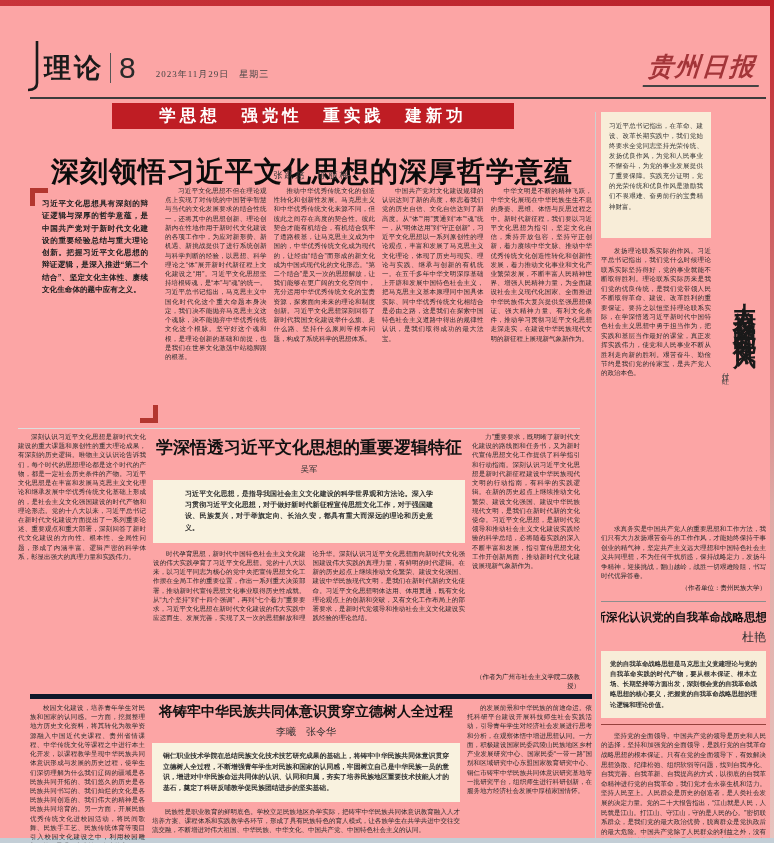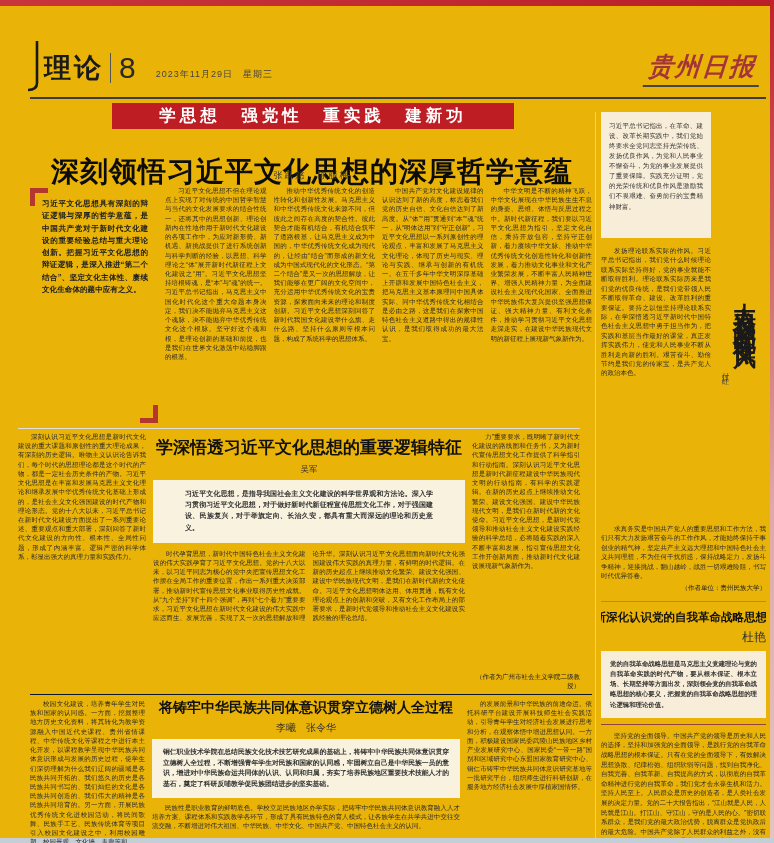--- a/index.html
+++ b/index.html
@@ -1,28 +1,28 @@
 <!DOCTYPE html>
 <html><head>
 <meta charset="utf-8">
 <style>
   html,body{margin:0;padding:0;background:#e9e9e9;}
-  .page{position:relative;width:774px;height:843px;background:#eab308;overflow:hidden;
+  .page{position:relative;width:774px;height:843px;background:#fca5a5;overflow:hidden;
         font-family:"Liberation Sans","DejaVu Sans",sans-serif;color:#222;}
   
   .top-strip{position:absolute;left:0;top:0;width:774px;height:6px;background:linear-gradient(90deg,#c9353b,#b9202a);}
   .right-strip{position:absolute;right:0;top:0;width:4px;height:843px;background:linear-gradient(180deg,#bf2229,#dfa9a5 60%,#e7c4bf);}
   .bottom-strip{position:absolute;left:0;bottom:0;width:774px;height:5px;background:#c3ced6;}
   
   .masthead{position:absolute;left:26px;top:44px;width:740px;height:48px;display:flex;align-items:center;}
   .bracket{margin-right:4px;}
   .section-name{font-size:27px;font-weight:bold;letter-spacing:3px;color:#1a1a1a;}
   .mast-div{width:1px;height:30px;background:#555;margin:0 8px 0 6px;}
   .page-no{font-size:30px;color:#2a2a2a;font-weight:400;}
-  .mast-date{font-size:9px;color:#444;margin-left:20px;margin-top:12px;letter-spacing:1px;}
+  .mast-date{font-size:9px;color:#444;margin-left:20px;margin-top:12px;letter-spacing:1px;font-family:Liberation Serif, serif;}
   .paper-logo{margin-left:auto;margin-right:6px;font-family:"DejaVu Serif","Liberation Serif",serif;
       font-style:italic;font-weight:bold;font-size:25px;color:#a33539;transform:skewX(-4deg);
       border-bottom:2px solid #444;padding:0 4px 2px 4px;letter-spacing:2px;}
   .mast-rule{position:absolute;left:30px;top:97px;width:736px;border-top:2px solid #3c3c3c;}
   
   .banner{position:absolute;left:112px;top:103px;width:402px;height:26px;background:#bf1d24;
       color:#fff;font-weight:bold;font-size:16.5px;display:flex;align-items:center;justify-content:center;letter-spacing:4px;}
   
   .headline{position:absolute;left:28px;top:134px;width:568px;text-align:center;
       font-size:28px;font-weight:900;color:#0c0c0c;letter-spacing:1px;white-space:nowrap;}
@@ -46,21 +46,21 @@
       text-align:center;margin:4px 0 0 0;white-space:nowrap;}
   .mid-byline{text-align:center;font-size:8.5px;color:#333;margin:5px 0 4px 0;font-family:"Liberation Serif",serif;}
   .intro-box{background:#f9f2df;padding:9px 32px;font-family:"Liberation Serif",serif;
       font-size:7px;font-weight:600;line-height:1.6;text-align:justify;color:#333;}
   .mid-body{margin-top:6px;column-count:2;column-gap:7px;font-size:6.5px;line-height:1.42;
       text-align:justify;color:#2b2b2b;flex:1;overflow:hidden;}
   .mid-right{width:108px;flex:none;font-size:6.5px;line-height:1.42;text-align:justify;color:#2b2b2b;
       overflow:hidden;display:flex;flex-direction:column;}
   .attrib{text-align:right;font-size:6.5px;color:#222;margin-top:3px;}
   
-  .bot-sec{position:absolute;left:30px;top:694px;width:562px;height:149px;display:flex;gap:7px;border-top:1px solid #0f172a;padding-top:4px;box-sizing:border-box;}
+  .bot-sec{position:absolute;left:30px;top:694px;width:562px;height:149px;display:flex;gap:7px;border-top:5px solid #0f172a;padding-top:4px;box-sizing:border-box;}
   .bot-left{width:115px;flex:none;font-size:6.5px;line-height:1.42;text-align:justify;overflow:hidden;color:#2b2b2b;}
   .bot-center{flex:1;display:flex;flex-direction:column;overflow:hidden;}
   .bot-title{font-family:"Liberation Serif",serif;font-weight:bold;font-size:14px;color:#111;text-align:center;margin:0;white-space:nowrap;}
   .bot-byline{text-align:center;font-size:10px;color:#333;margin:4px 0;font-family:Liberation Mono, monospace;}
   .bot-intro{background:#f9f2df;padding:8px 11px;font-family:"Liberation Serif",serif;font-size:6.8px;font-weight:600;line-height:1.58;text-align:justify;color:#333;}
   .bot-body{margin-top:5px;font-size:6.5px;line-height:1.42;text-align:justify;color:#2b2b2b;overflow:hidden;flex:1;}
   .bot-right{width:125px;flex:none;font-size:6.5px;line-height:1.42;text-align:justify;overflow:hidden;color:#2b2b2b;}
   
   .v-divider{position:absolute;left:595px;top:112px;height:726px;border-left:1px solid #cfcfcf;}
   .right-region{position:absolute;left:601px;top:112px;width:165px;height:726px;display:flex;flex-direction:column;overflow:hidden;}

